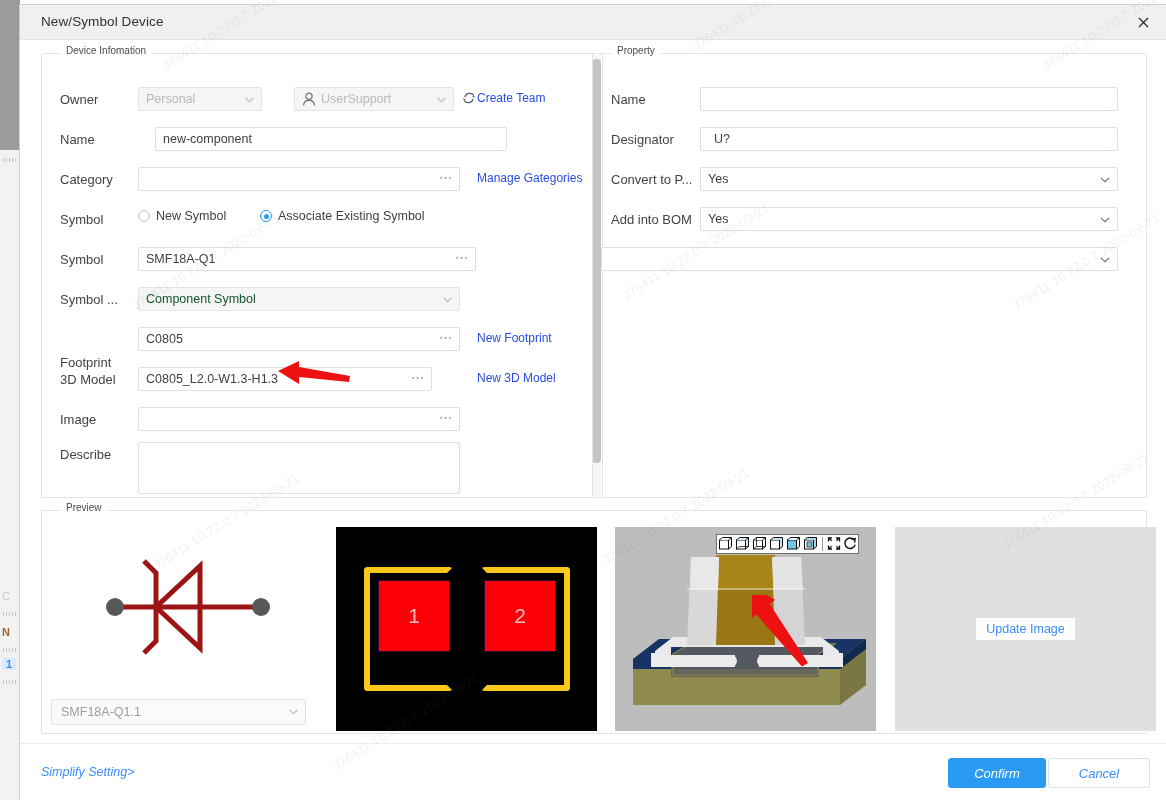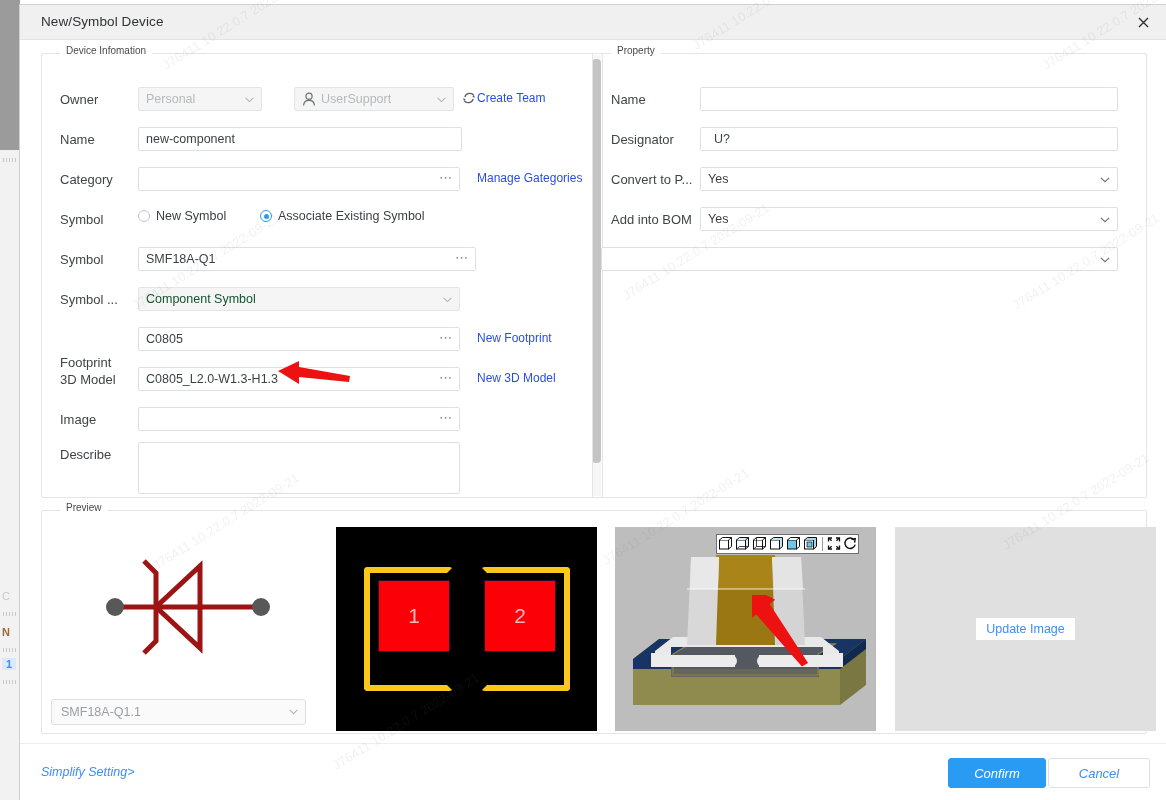--- a/index.html
+++ b/index.html
@@ -143,21 +143,21 @@
         <svg width="16" height="16" viewBox="0 0 16 16">
           <path d="M3.1 10.7 A5.2 5.2 0 0 0 12.2 9.0" stroke="#5a5d62" stroke-width="1.25" fill="none"></path>
           <path d="M12.9 5.3 A5.2 5.2 0 0 0 3.8 7.0" stroke="#5a5d62" stroke-width="1.25" fill="none"></path>
           <path d="M2.0 8.2 L3.2 11.1 L4.6 8.9" fill="#5a5d62"></path>
           <path d="M14.0 7.8 L12.8 4.9 L11.4 7.1" fill="#5a5d62"></path>
         </svg>
       </div>
       <div class="link" style="left:435px;top:37px;">Create Team</div>
 
       <div class="lbl" style="left:18px;top:78px;">Name</div>
-      <div class="ipt" style="left:96px;top:73px;width:324px;">
+      <div class="ipt" style="left:113px;top:73px;width:352px;">
         <span>new-component</span>
       </div>
 
       <div class="lbl" style="left:18px;top:118px;">Category</div>
       <div class="ipt" style="left:96px;top:113px;width:322px;">
         <span></span>
         <span class="dots">⋯</span>
       </div>
       <div class="link" style="left:435px;top:117px;">Manage Gategories</div>
 
@@ -188,21 +188,21 @@
       </div>
 
       <div class="lbl" style="left:18px;top:278px;margin-top:23px;">Footprint</div>
       <div class="ipt" style="left:96px;top:273px;width:322px;">
         <span>C0805</span>
         <span class="dots">⋯</span>
       </div>
       <div class="link" style="left:435px;top:277px;">New Footprint</div>
 
       <div class="lbl" style="left:18px;top:318px;">3D Model</div>
-      <div class="ipt" style="left:96px;top:313px;width:322px;">
+      <div class="ipt" style="left:96px;top:313px;width:294px;">
         <span>C0805_L2.0-W1.3-H1.3</span>
         <span class="dots">⋯</span>
       </div>
       <div class="link" style="left:435px;top:317px;">New 3D Model</div>
 
       <div class="lbl" style="left:18px;top:358px;">Image</div>
       <div class="ipt" style="left:96px;top:353px;width:322px;">
         <span></span>
         <span class="dots">⋯</span>
       </div>

